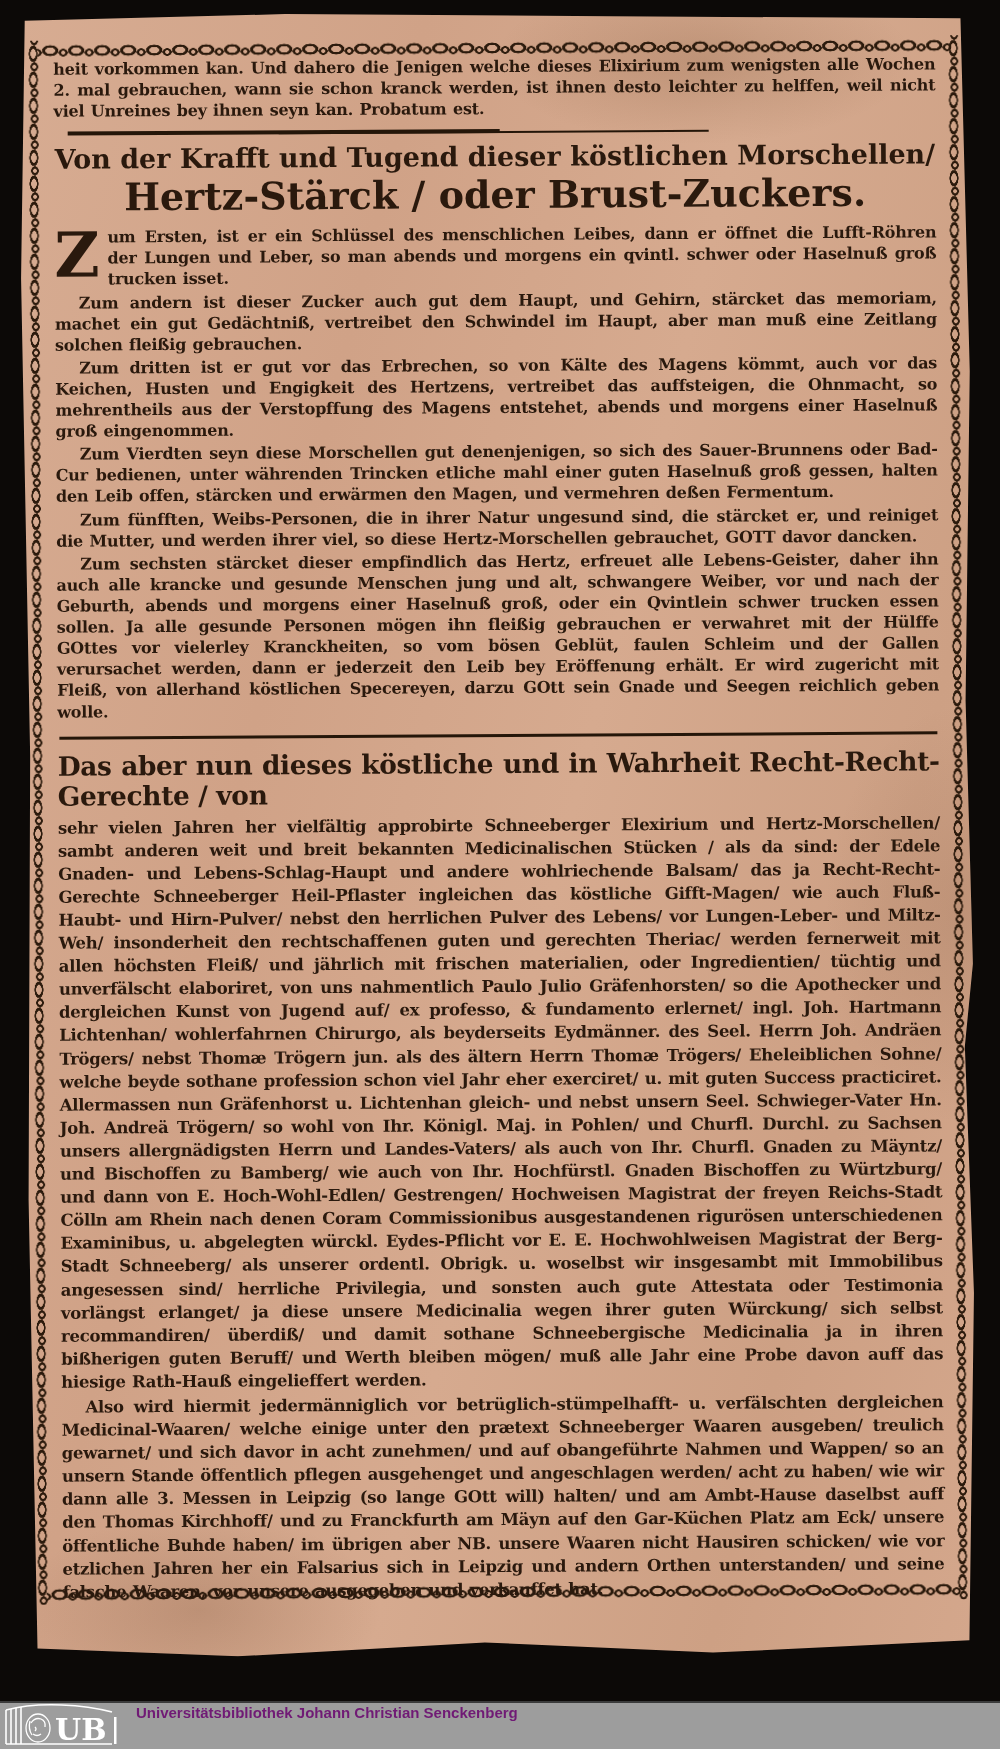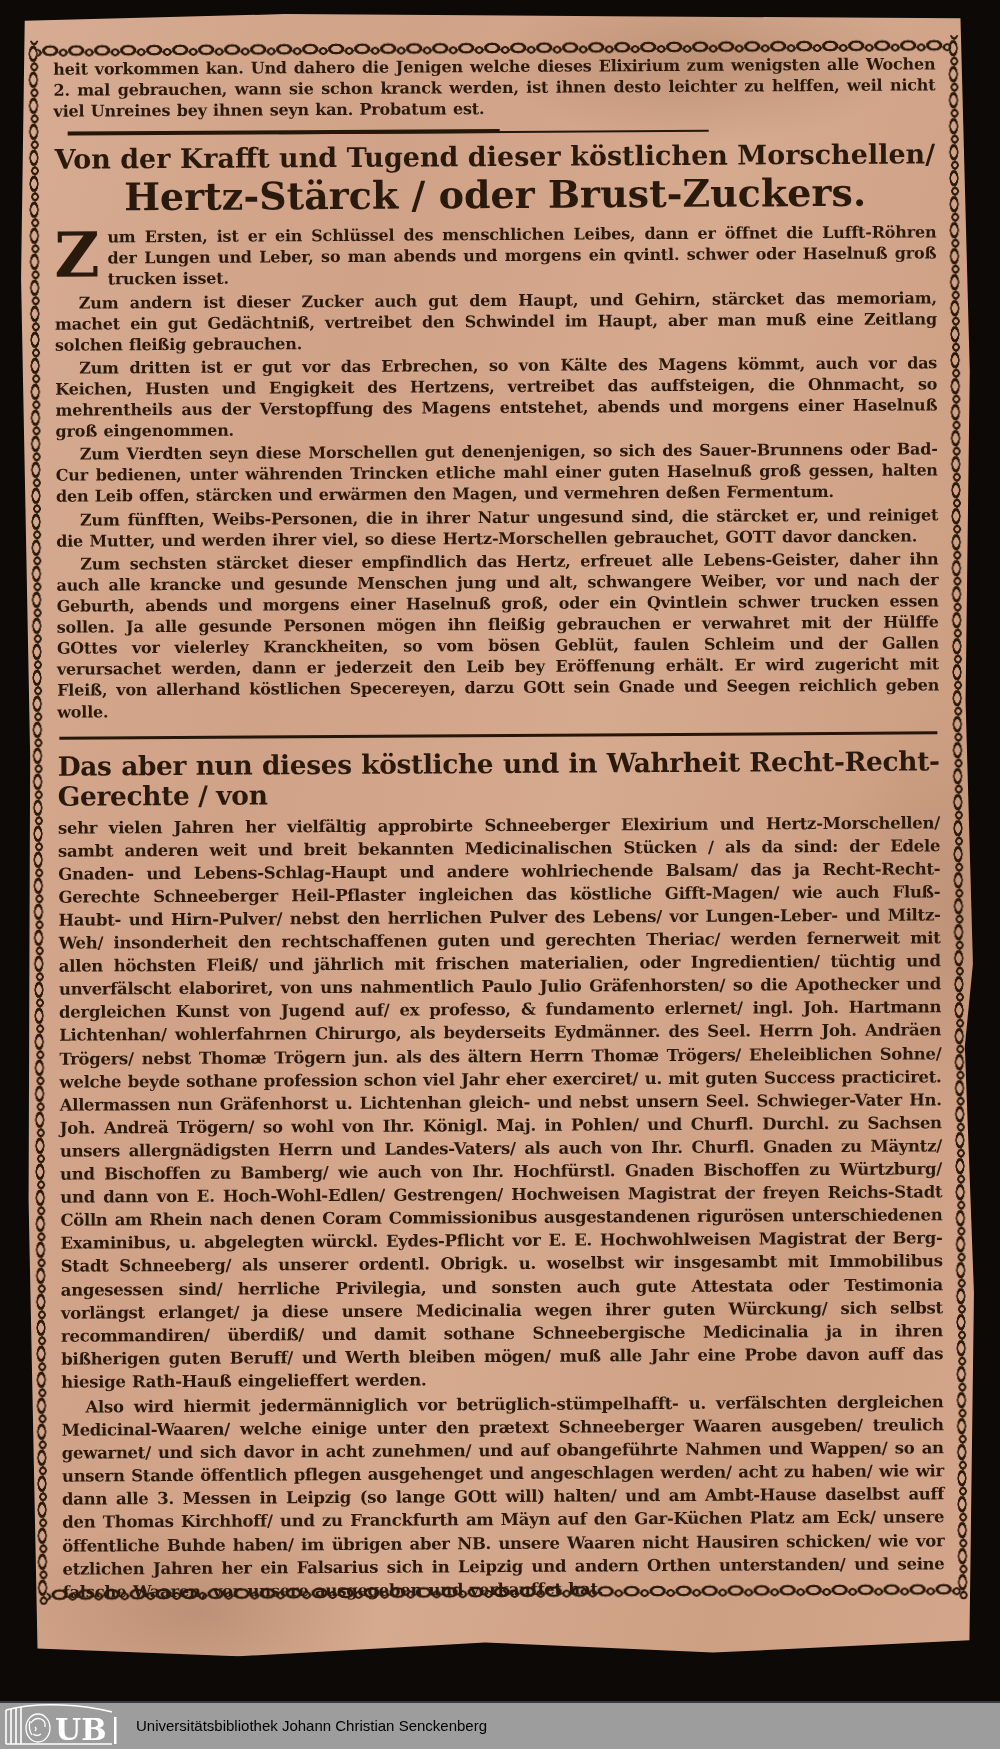--- a/index.html
+++ b/index.html
@@ -104,32 +104,32 @@
     letter-spacing:-0.3px;
   }
   
   .banner{
     position:absolute;
     left:0;right:0;bottom:0;
     height:46px;
     background:#9d9d9d;
     border-top:2px solid #3b3b3b;
     display:flex;
-    align-items:center;
+    align-items:flex-start;
   }
   .banner .logo{
     width:130px;height:46px;
     flex:0 0 auto;
   }
   .banner .bannertext{
-    color:#000000;
+    color:#701a75;
     font-family:"Liberation Sans", sans-serif;
     font-size:15px;
     line-height:1.35;
-    font-weight:normal;
+    font-weight:bold;
     margin-left:6px;
   }
 </style>
 </head>
 <body>
 
 <div class="paper">
   <div class="orn-h orn-top"></div>
   <div class="orn-v orn-left"></div>
   <div class="orn-v orn-right"></div>

